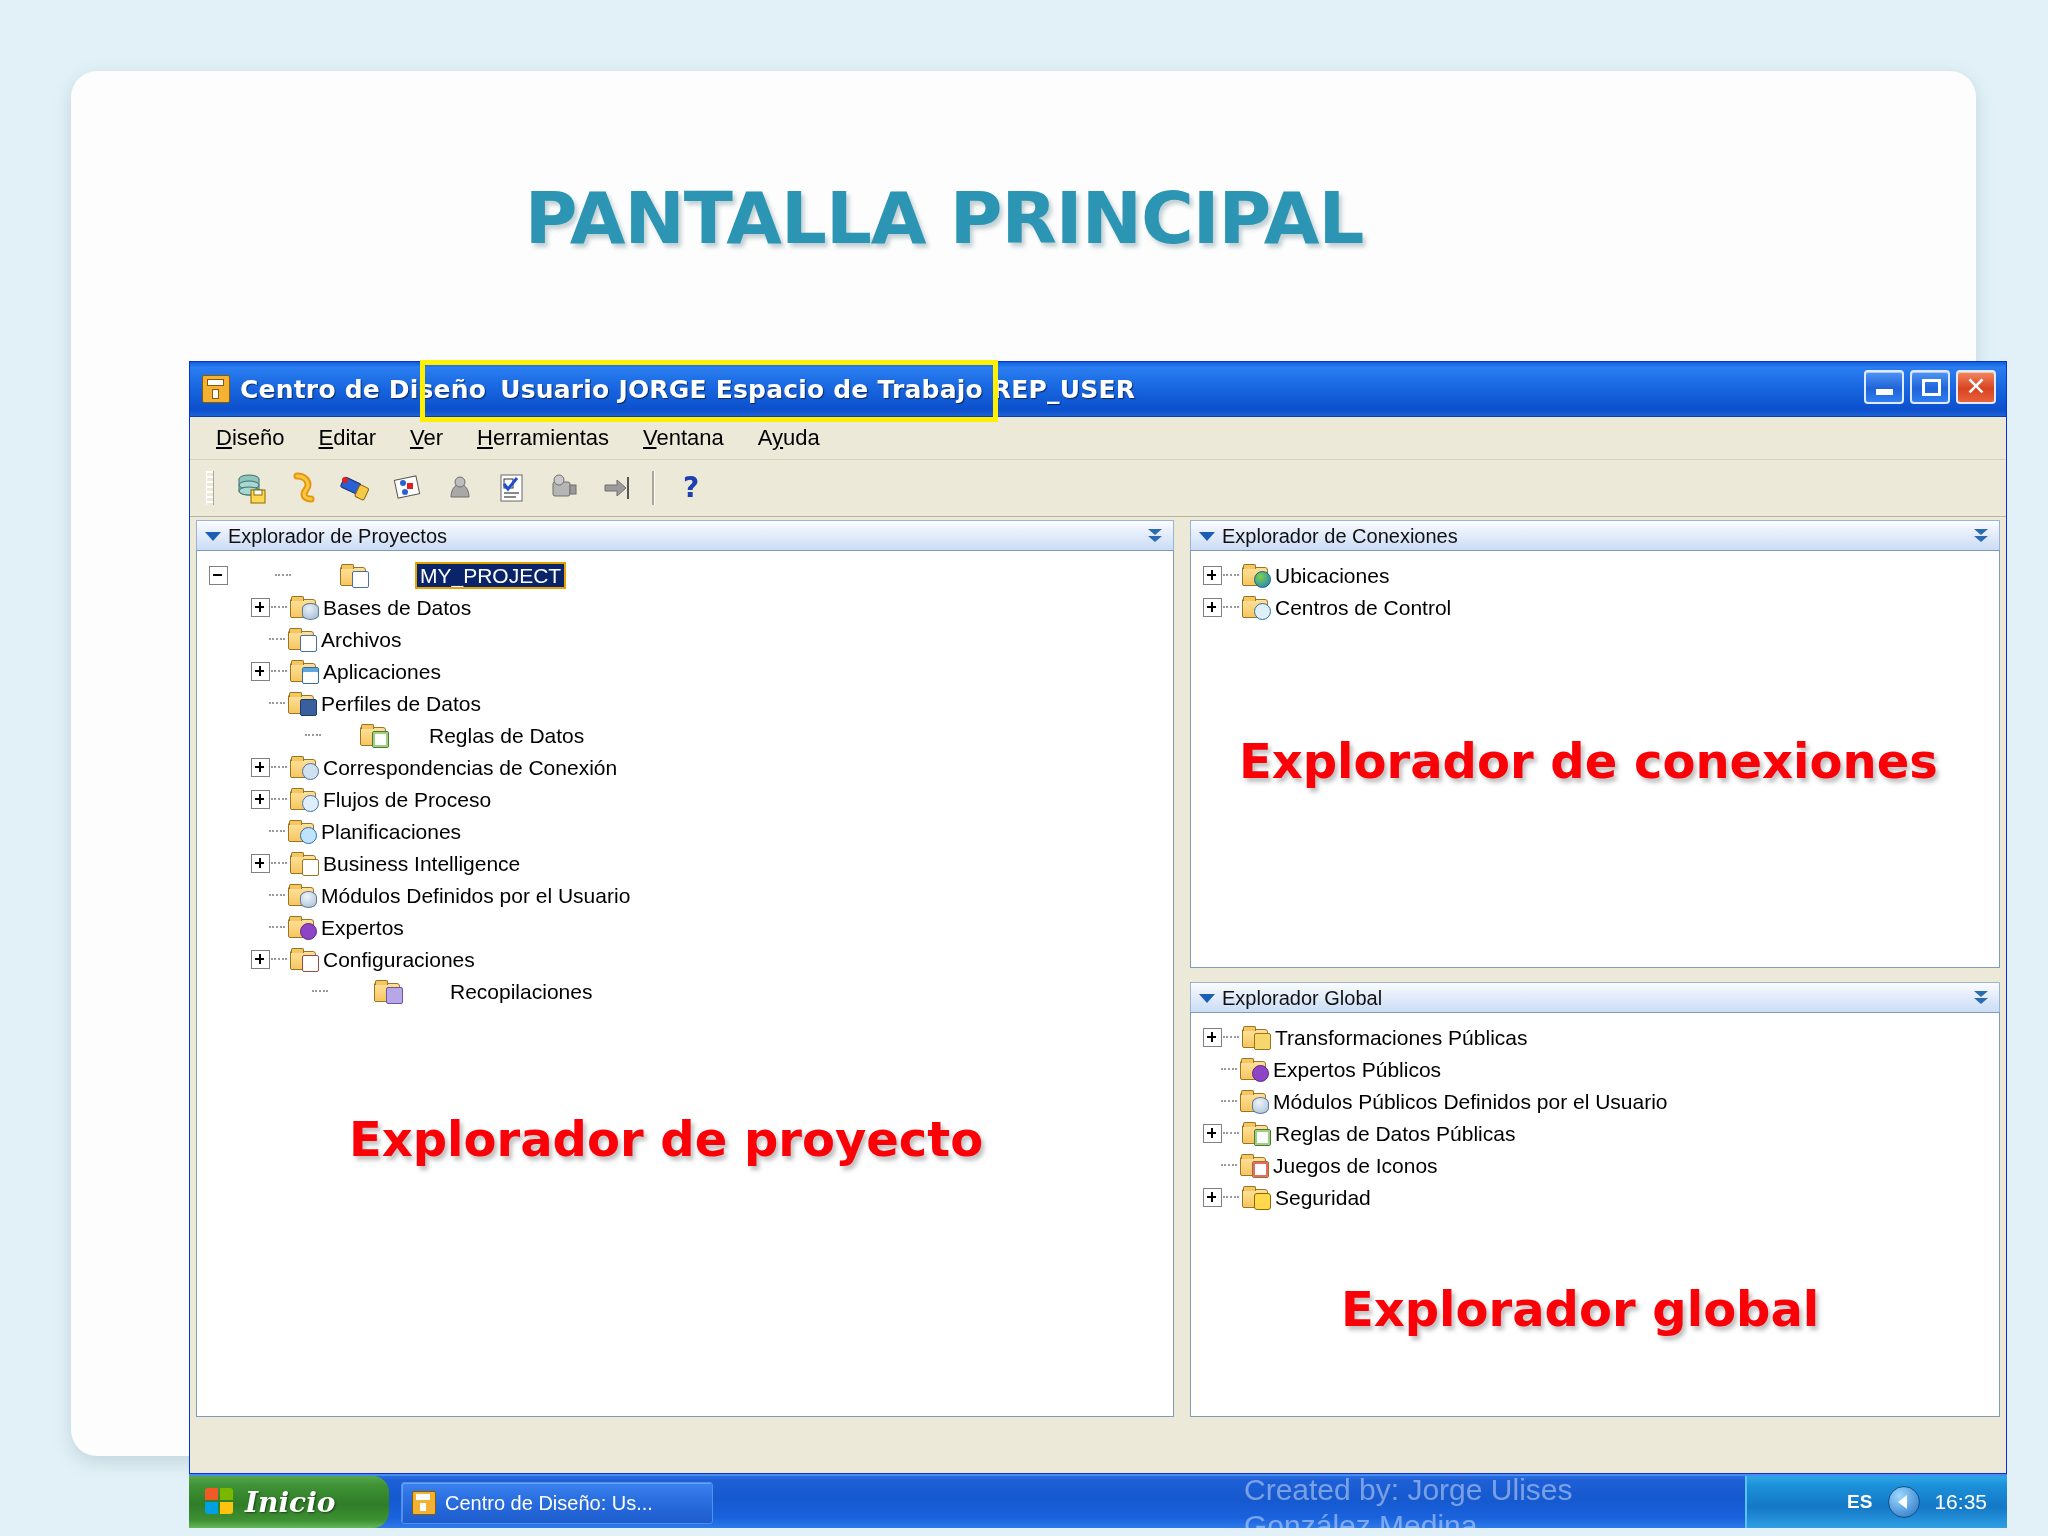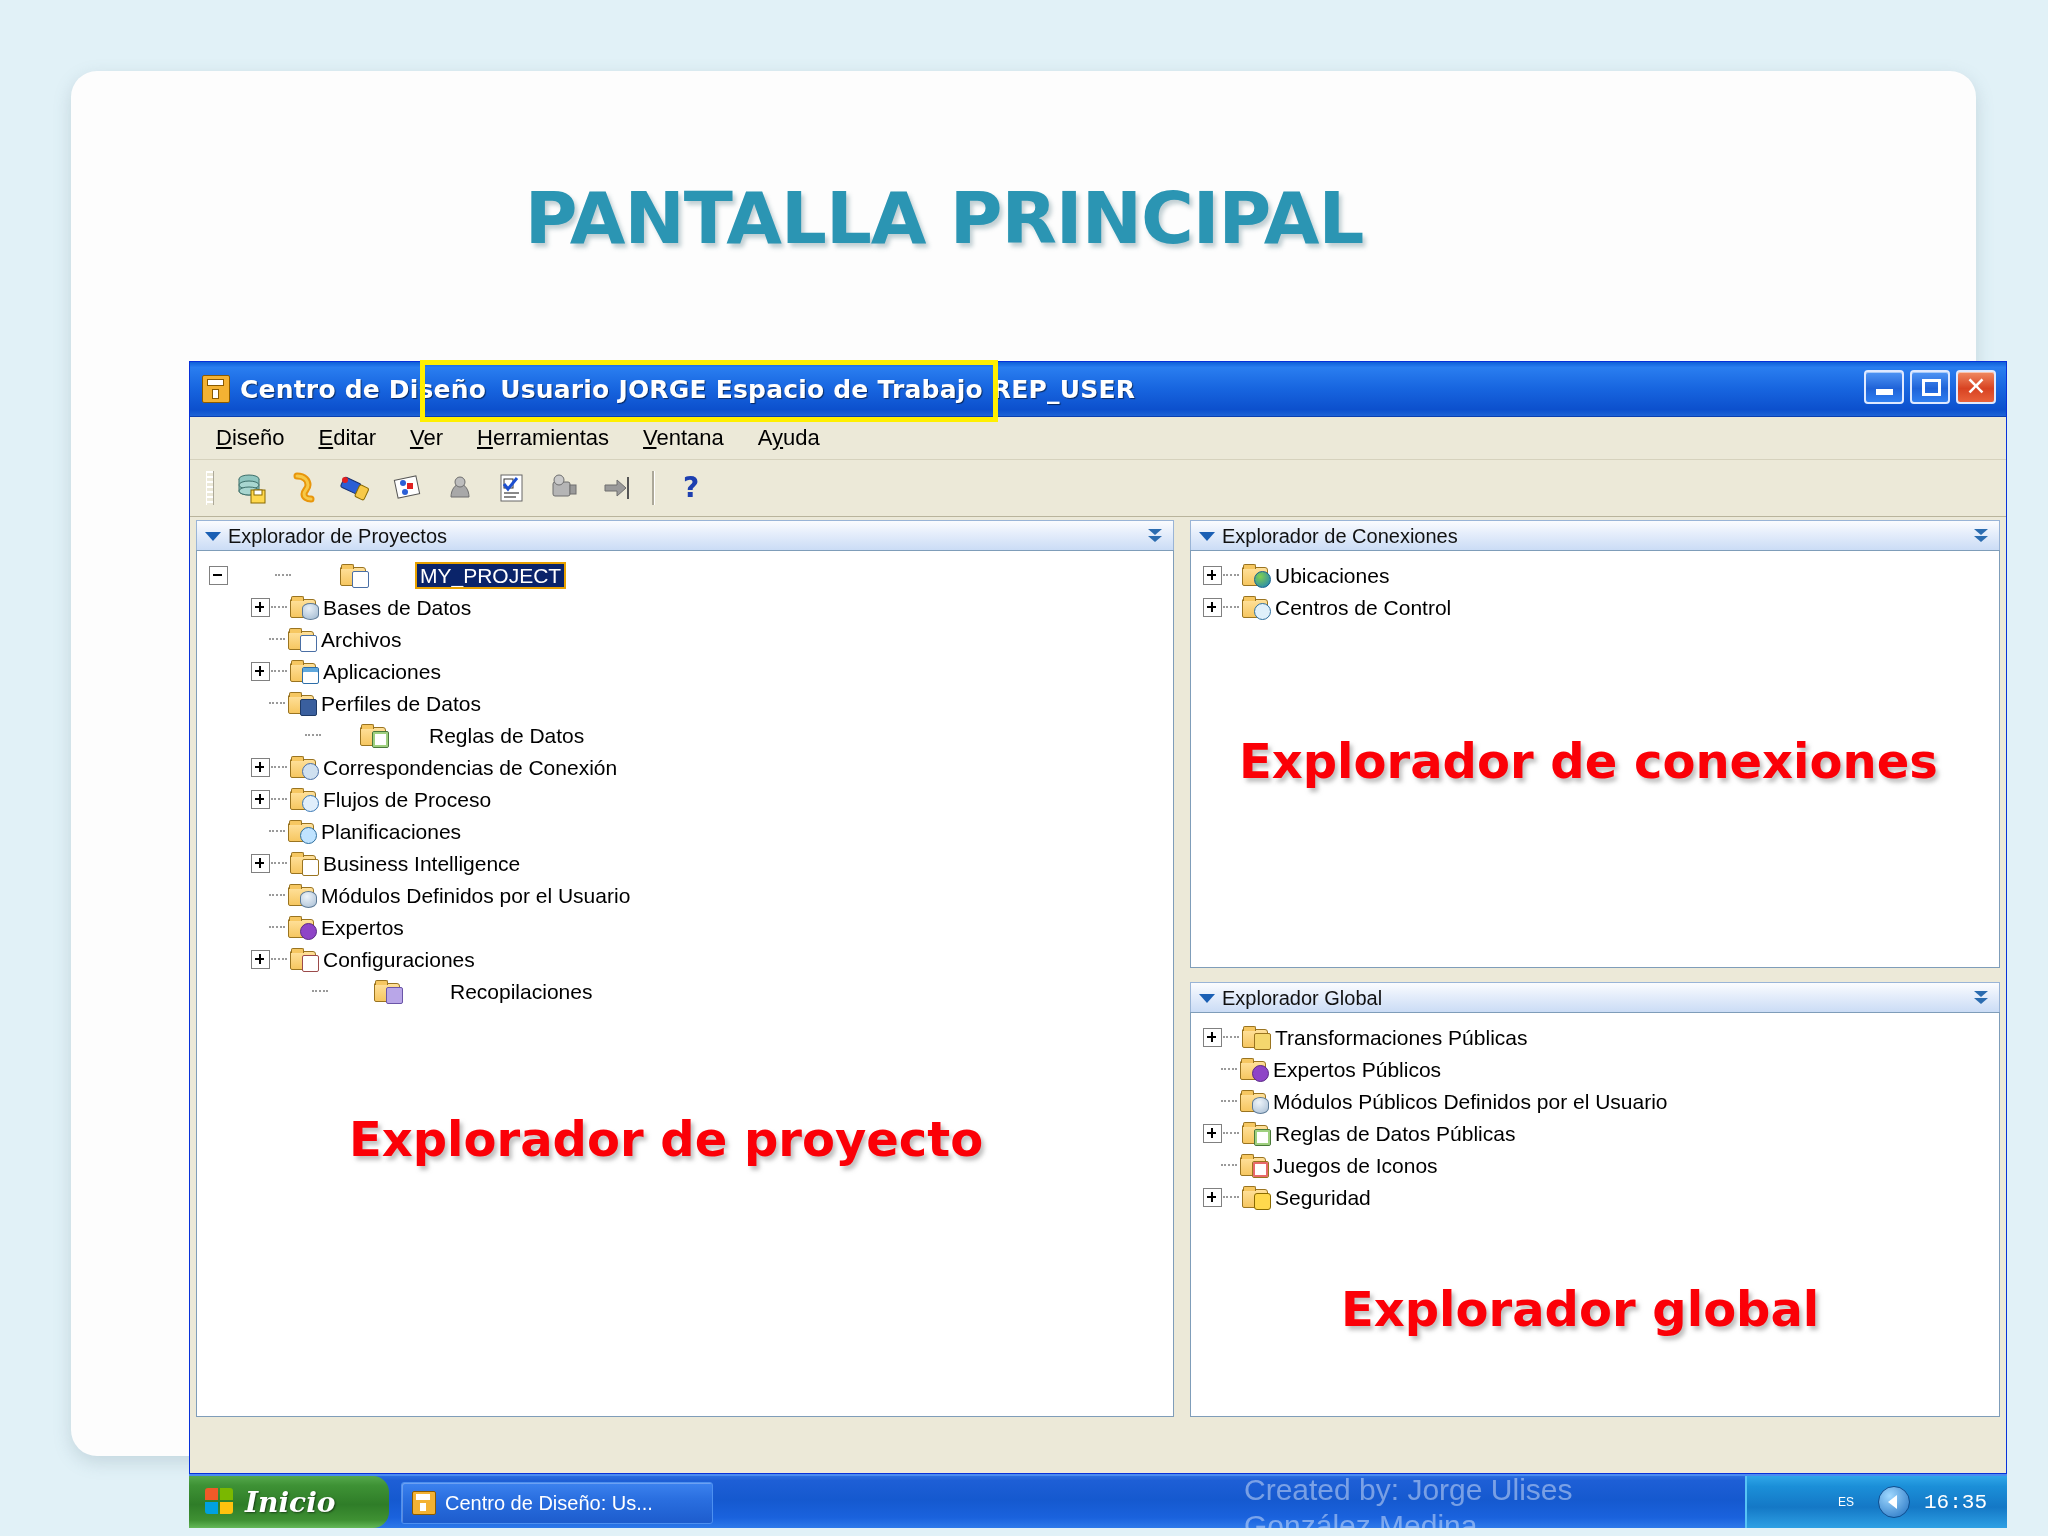--- a/index.html
+++ b/index.html
@@ -202,31 +202,31 @@
     background:#f3b233;border:1px solid #8a5a00;border-radius:2px;
   }
   #task-item .ti-icon:before{content:"";position:absolute;left:3px;top:2px;width:14px;height:6px;background:#fff;}
   #task-item .ti-icon:after{content:"";position:absolute;left:7px;top:11px;width:6px;height:8px;background:#fff;}
   #task-item .ti-text{color:#fff;font-size:20px;white-space:nowrap;}
   #tray{
     position:absolute;right:0;top:0;height:52px;width:260px;
     background:linear-gradient(180deg,#2fa6e8 0%,#1b8fd8 20%,#1478c6 60%,#2ea0e4 100%);
     border-left:2px solid #57c3f5;display:flex;align-items:center;justify-content:flex-end;
   }
-  #tray .lang{color:#fff;font-size:12px;margin-right:24px;}
+  #tray .lang{color:#fff;font-size:19px;margin-right:16px;font-weight:bold;}
   #tray .volume{
     width:30px;height:30px;border-radius:50%;margin-right:14px;
     background:radial-gradient(circle at 35% 30%,#9fd8ff,#1f6fc0);
     border:1px solid #0f4e8f;position:relative;
   }
   #tray .volume:after{
     content:"";position:absolute;left:9px;top:8px;
     border-top:7px solid transparent;border-bottom:7px solid transparent;border-right:9px solid #fff;
   }
-  #tray .clock{color:#fff;font-size:21px;margin-right:20px;font-family:Liberation Mono, monospace;}
+  #tray .clock{color:#fff;font-size:21px;margin-right:20px;}
   #watermark{
     position:absolute;left:1055px;top:-4px;width:430px;
     color:rgba(255,255,255,.42);font-size:30px;line-height:36px;
     font-family:"Liberation Sans", sans-serif;pointer-events:none;
   }
 </style>
 </head>
 <body>
 
 <div id="slide-card">

